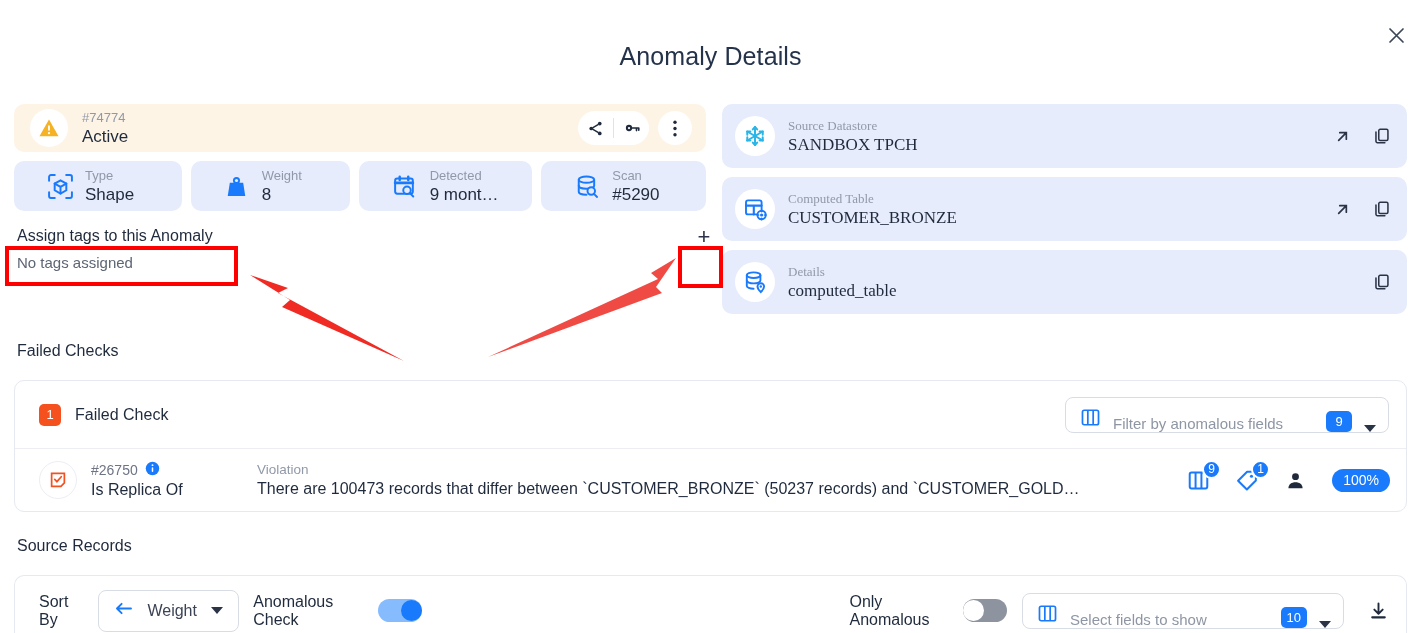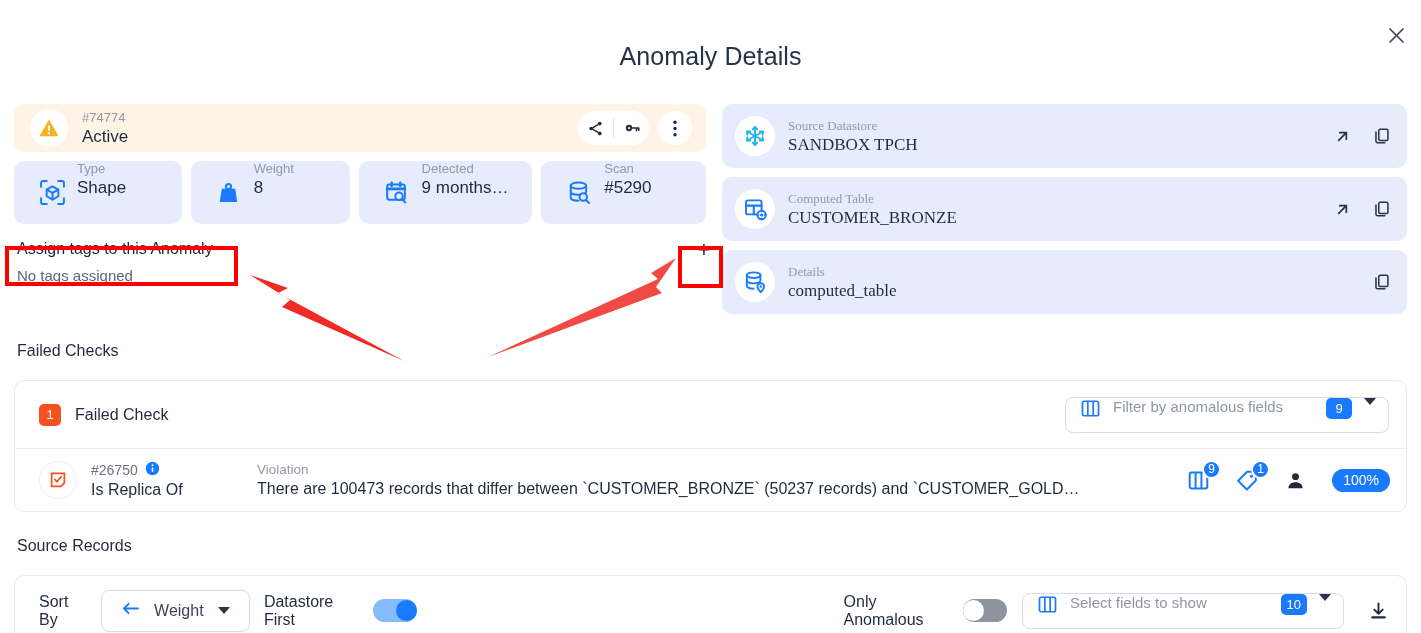--- a/index.html
+++ b/index.html
@@ -49,22 +49,22 @@
   }
   .pill-div { width: 1px; height: 20px; background: #e8e2d6; }
   .pill-single {
     width: 34px; height: 34px; border-radius: 50%; background: #fff;
     display: flex; align-items: center; justify-content: center; cursor: pointer;
   }
 
   
   .meta-row { display: flex; gap: 9px; margin-top: 9px; }
   .meta-card {
-    height: 63px; background: #e6ecfb; border-radius: 10px;
-    display: flex; padding: 0 23px; overflow: hidden;
+    height: 50px; background: #e6ecfb; border-radius: 10px;
+    display: flex; align-items: center; padding: 0 31px; overflow: hidden;
   }
   .meta-card .mc-ico { flex: none; width: 30px; display: flex; align-items: center; justify-content: center; }
   .meta-card .mc-txt { margin-left: 10px; min-width: 0; }
   .mc-txt .kv-value { white-space: nowrap; overflow: hidden; text-overflow: ellipsis; }
   .w-type { width: 170px; } .w-weight { width: 161px; }
   .w-detected { width: 176px; } .w-scan { width: 167px; }
 
   
   .tags-block { margin-top: 14px; position: relative; height: 58px; }
   .tags-title { font-size: 16px; color: #1f2a3c; line-height: 22px; padding-left: 3px; }
@@ -106,21 +106,21 @@
     border-bottom: 1px solid #eceef3;
   }
   .count-badge {
     width: 22px; height: 22px; border-radius: 5px; background: #f4511e;
     color: #fff; font-size: 13px; display: flex; align-items: center;
     justify-content: center; flex: none;
   }
   .panel-top-label { margin-left: 14px; font-size: 16px; color: #1f2a3c; flex: 1; }
   .field-select {
     height: 36px; min-width: 324px; border: 1px solid #d8dce4; border-radius: 8px;
-    display: flex; align-items: flex-start; padding: 0 12px 0 14px; gap: 12px;
+    display: flex; align-items: flex-end; padding: 0 12px 0 14px; gap: 12px;
     cursor: pointer; background: #fff;
   }
   .fs-placeholder { flex: 1; font-size: 15px; color: #8e96a4; }
   .blue-badge {
     min-width: 26px; height: 21px; border-radius: 5px; background: #1a7afc;
     color: #fff; font-size: 13px; display: flex; align-items: center;
     justify-content: center; padding: 0 6px;
   }
   .caret { width: 0; height: 0; border-left: 6px solid transparent;
            border-right: 6px solid transparent; border-top: 7px solid #2a3446; }
@@ -464,21 +464,21 @@
       <div class="sort-select">
         <span>
           <svg width="19" height="15" viewBox="0 0 20 16" fill="none" stroke="#1a7afc" stroke-width="2" stroke-linecap="round" stroke-linejoin="round">
             <path d="M18 8H3 M8 3 L3 8 L8 13"></path>
           </svg>
         </span>
         <span class="sort-val">Weight</span>
         <span class="caret"></span>
       </div>
 
-      <span class="toggle-label" style="margin-left:14px">Datastore First</span>
+      <span class="toggle-label" style="margin-left:14px">Anomalous Check</span>
       <div class="switch on" style="margin-left:11px">
         <div class="knob"></div>
       </div>
 
       <span class="toggle-label" style="margin-left:427px">Only Anomalous</span>
       <div class="switch off" style="margin-left:11px">
         <div class="knob"></div>
       </div>
 
       <div class="field-select" style="margin-left:15px;min-width:322px">

